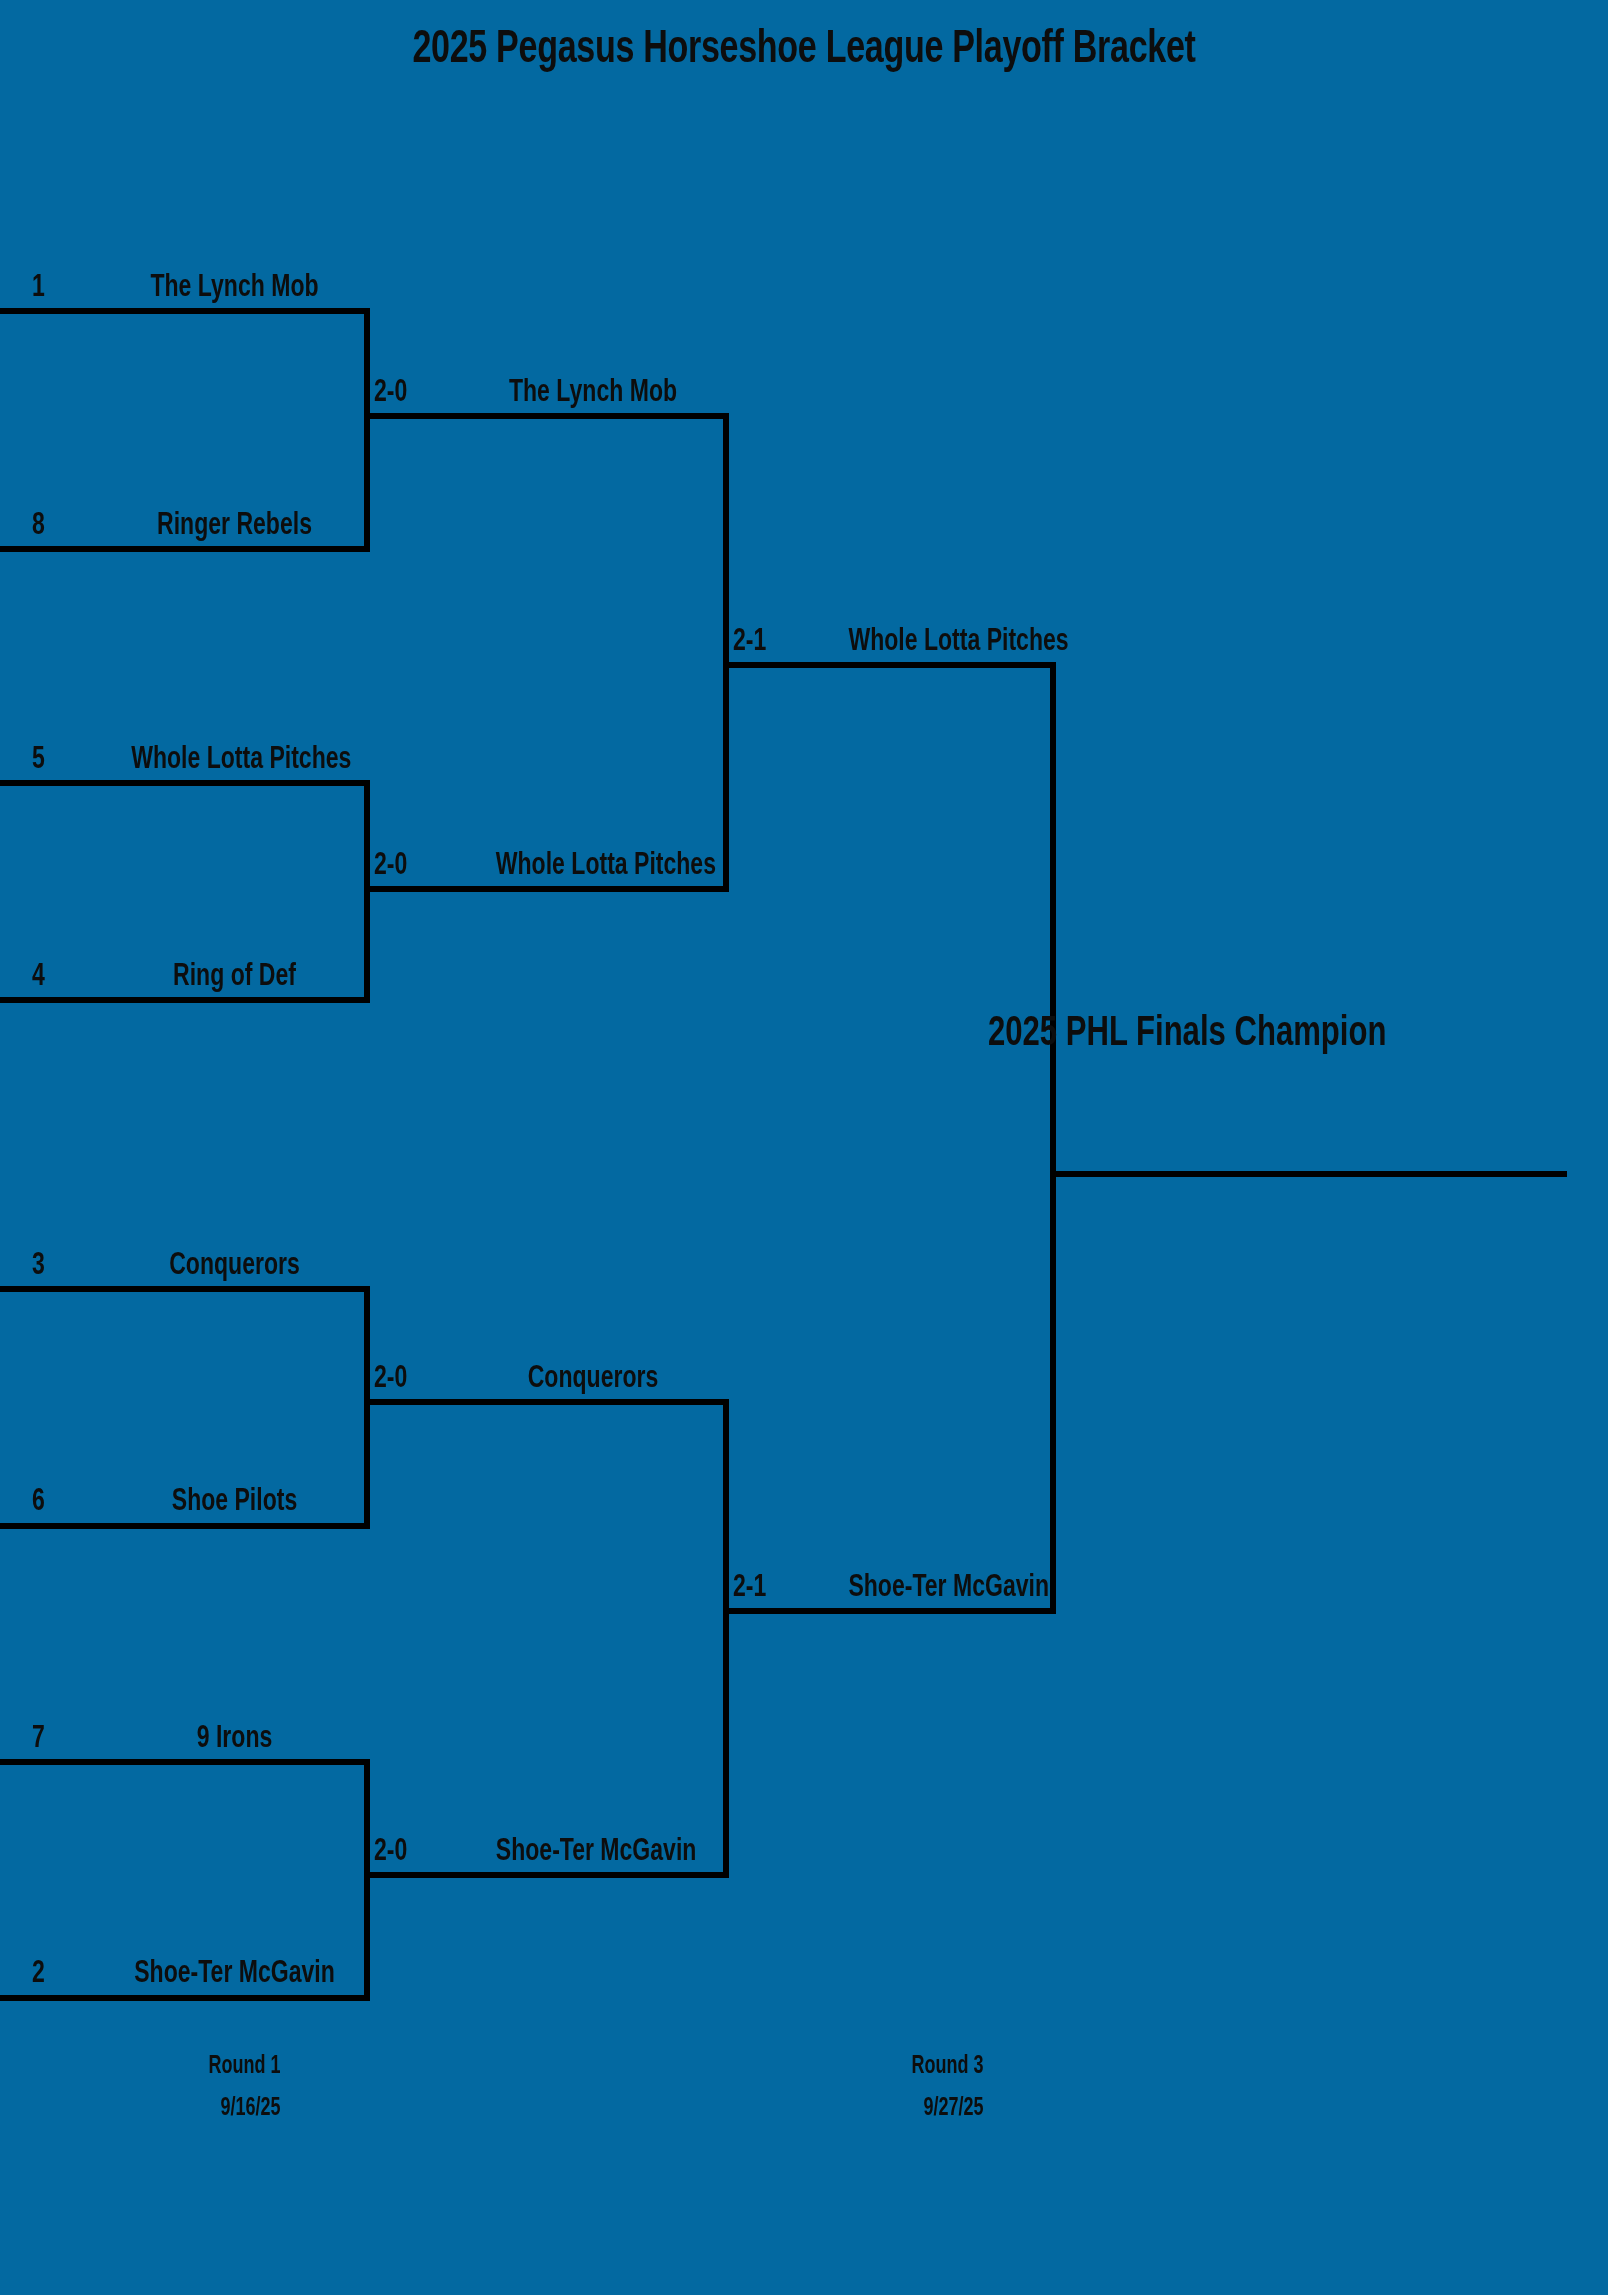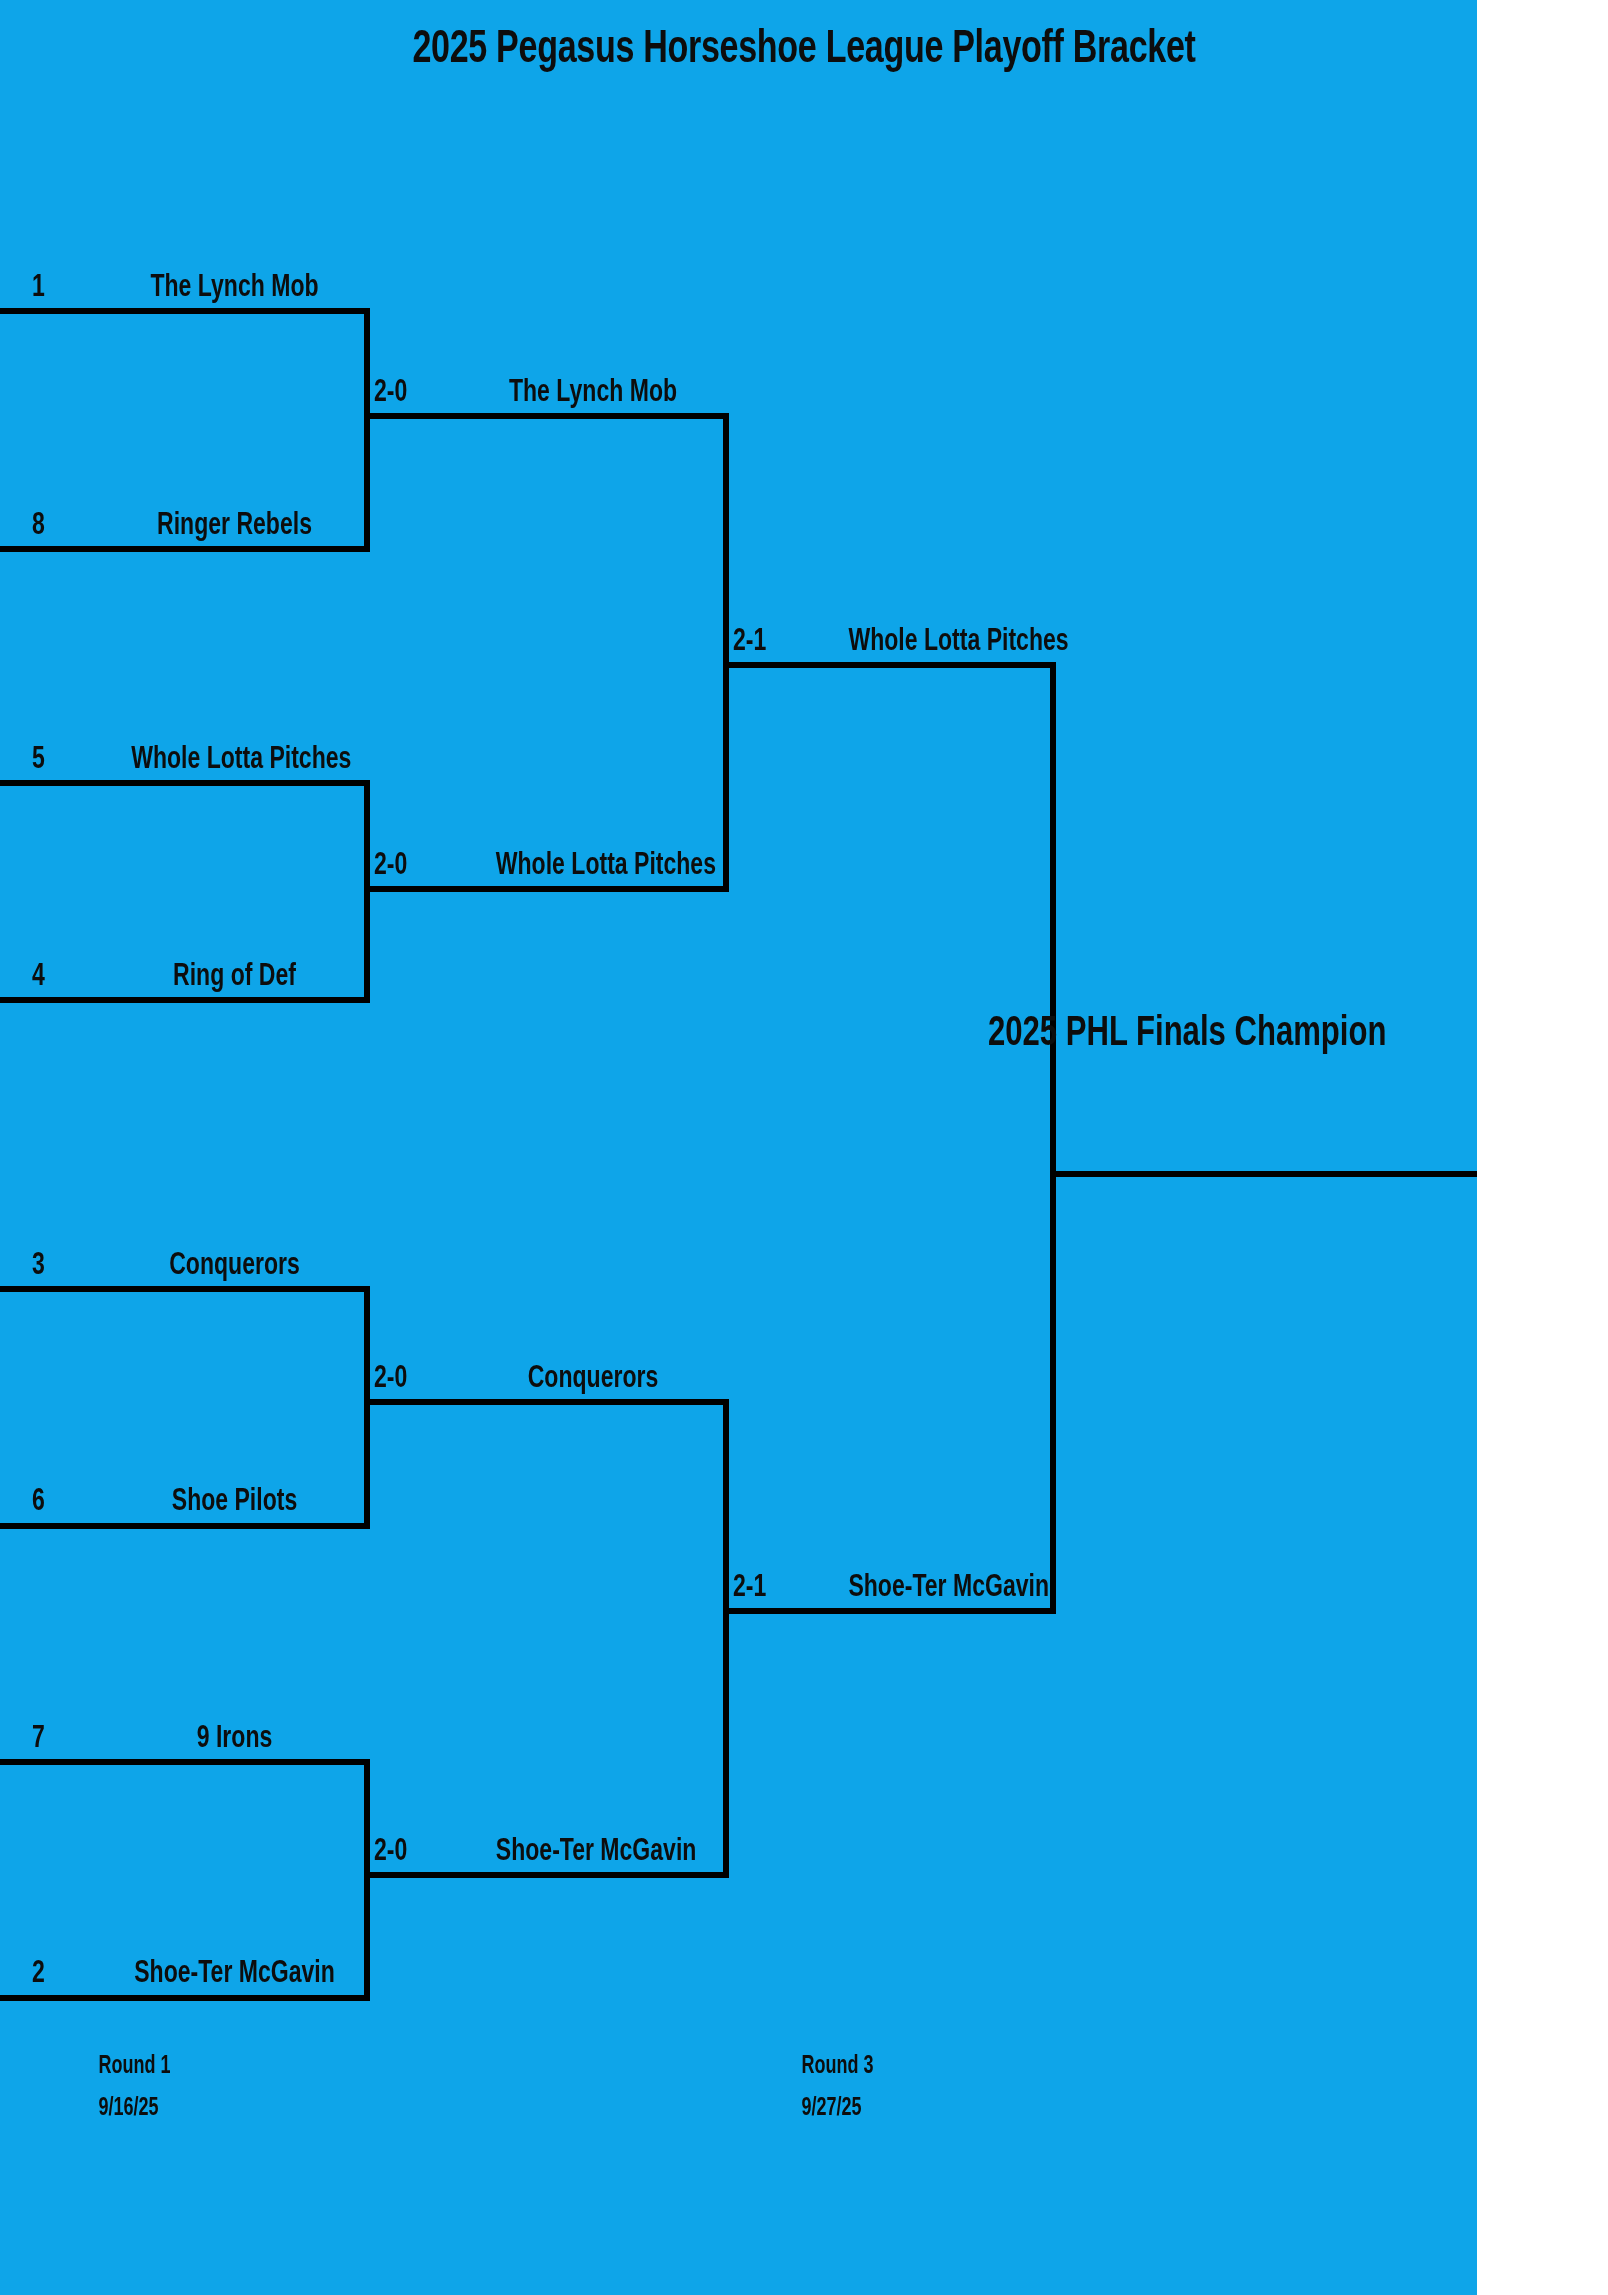--- a/index.html
+++ b/index.html
@@ -7,23 +7,23 @@
     margin: 0;
     padding: 0;
     background: #ffffff;
   }
   body {
     font-family: "Liberation Sans", "DejaVu Sans", sans-serif;
     color: #000000;
   }
   #page {
     position: relative;
-    width: 1477px;
+    width: 1608px;
     height: 2295px;
-    background: #0ea5e9;
+    background: #0369a1;
     overflow: hidden;
   }
 
   
   .bracket-title {
     position: absolute;
     left: 0;
     top: 18.6px;
     width: 1608px;
     text-align: center;
@@ -93,21 +93,21 @@
     font-weight: bold;
     transform: scaleX(0.74);
     transform-origin: left top;
     white-space: nowrap;
     color: #0d0d0d;
   }
 
   
   .round-footer {
     position: absolute;
-    text-align: left;
+    text-align: right;
     width: 253px;
   }
   .round-footer .rf-name,
   .round-footer .rf-date {
     font-size: 25px;
     font-weight: bold;
     transform: scaleX(0.72);
     transform-origin: center top;
     white-space: nowrap;
     color: #0d0d0d;

